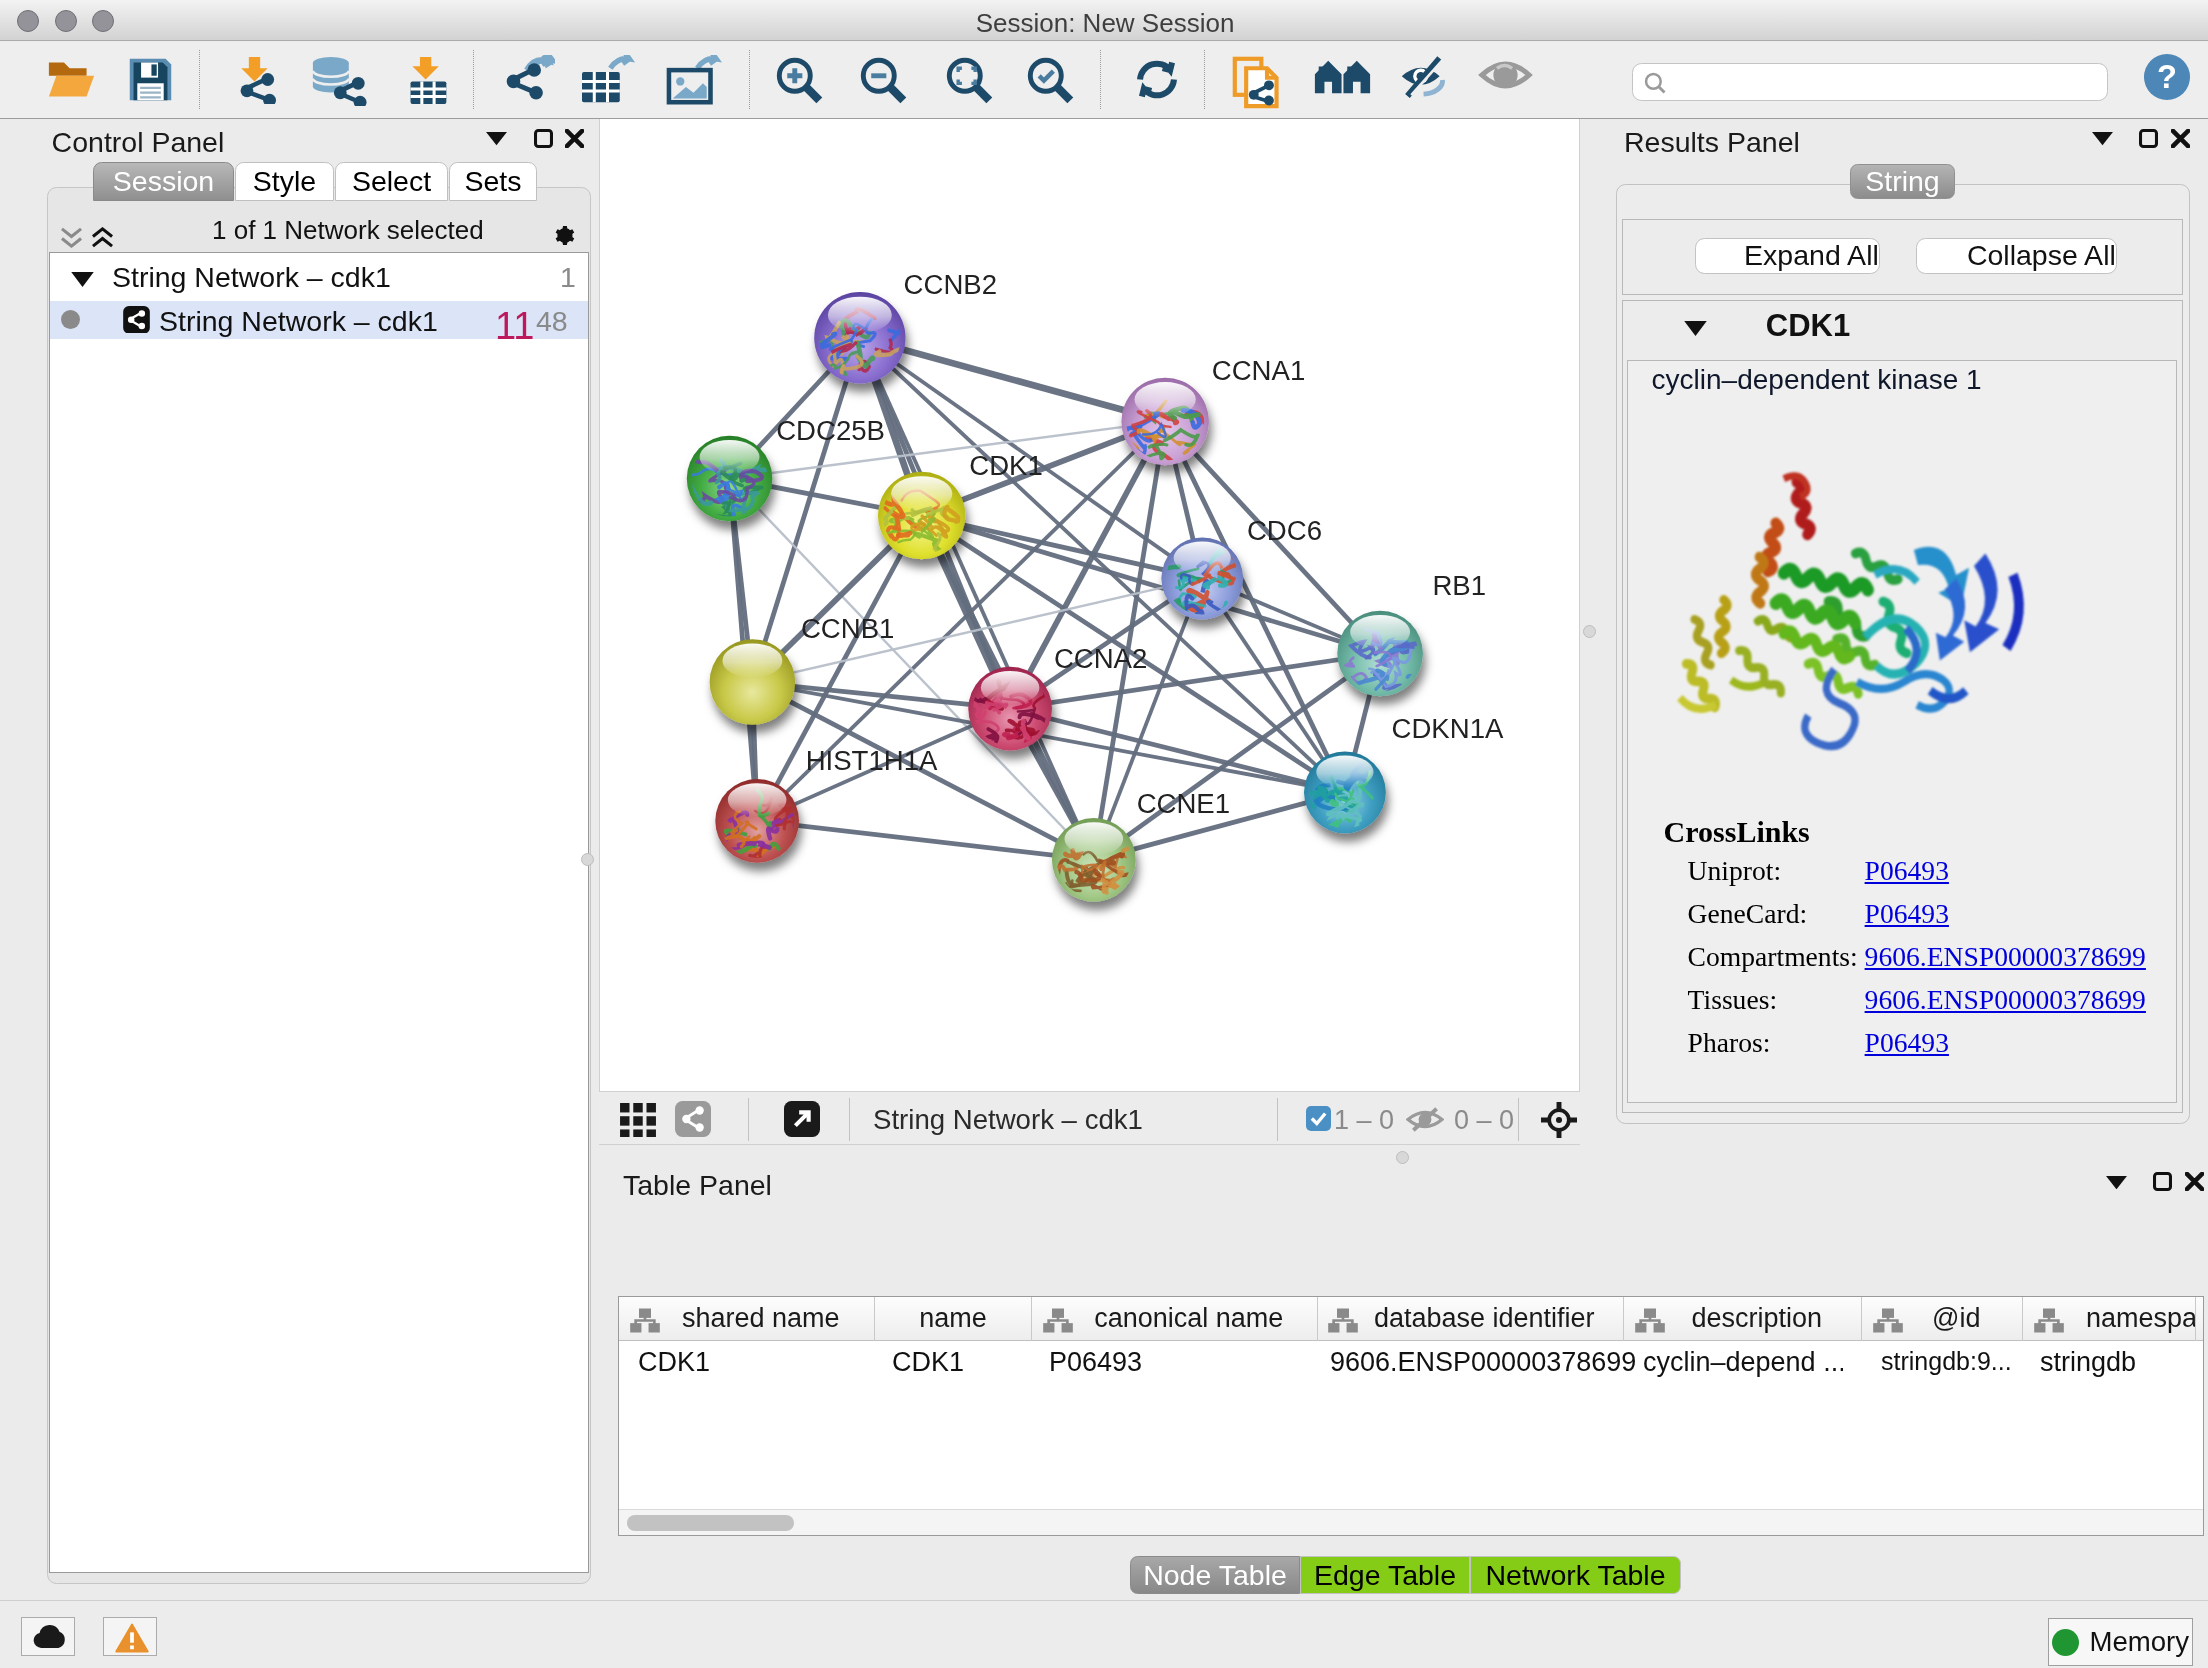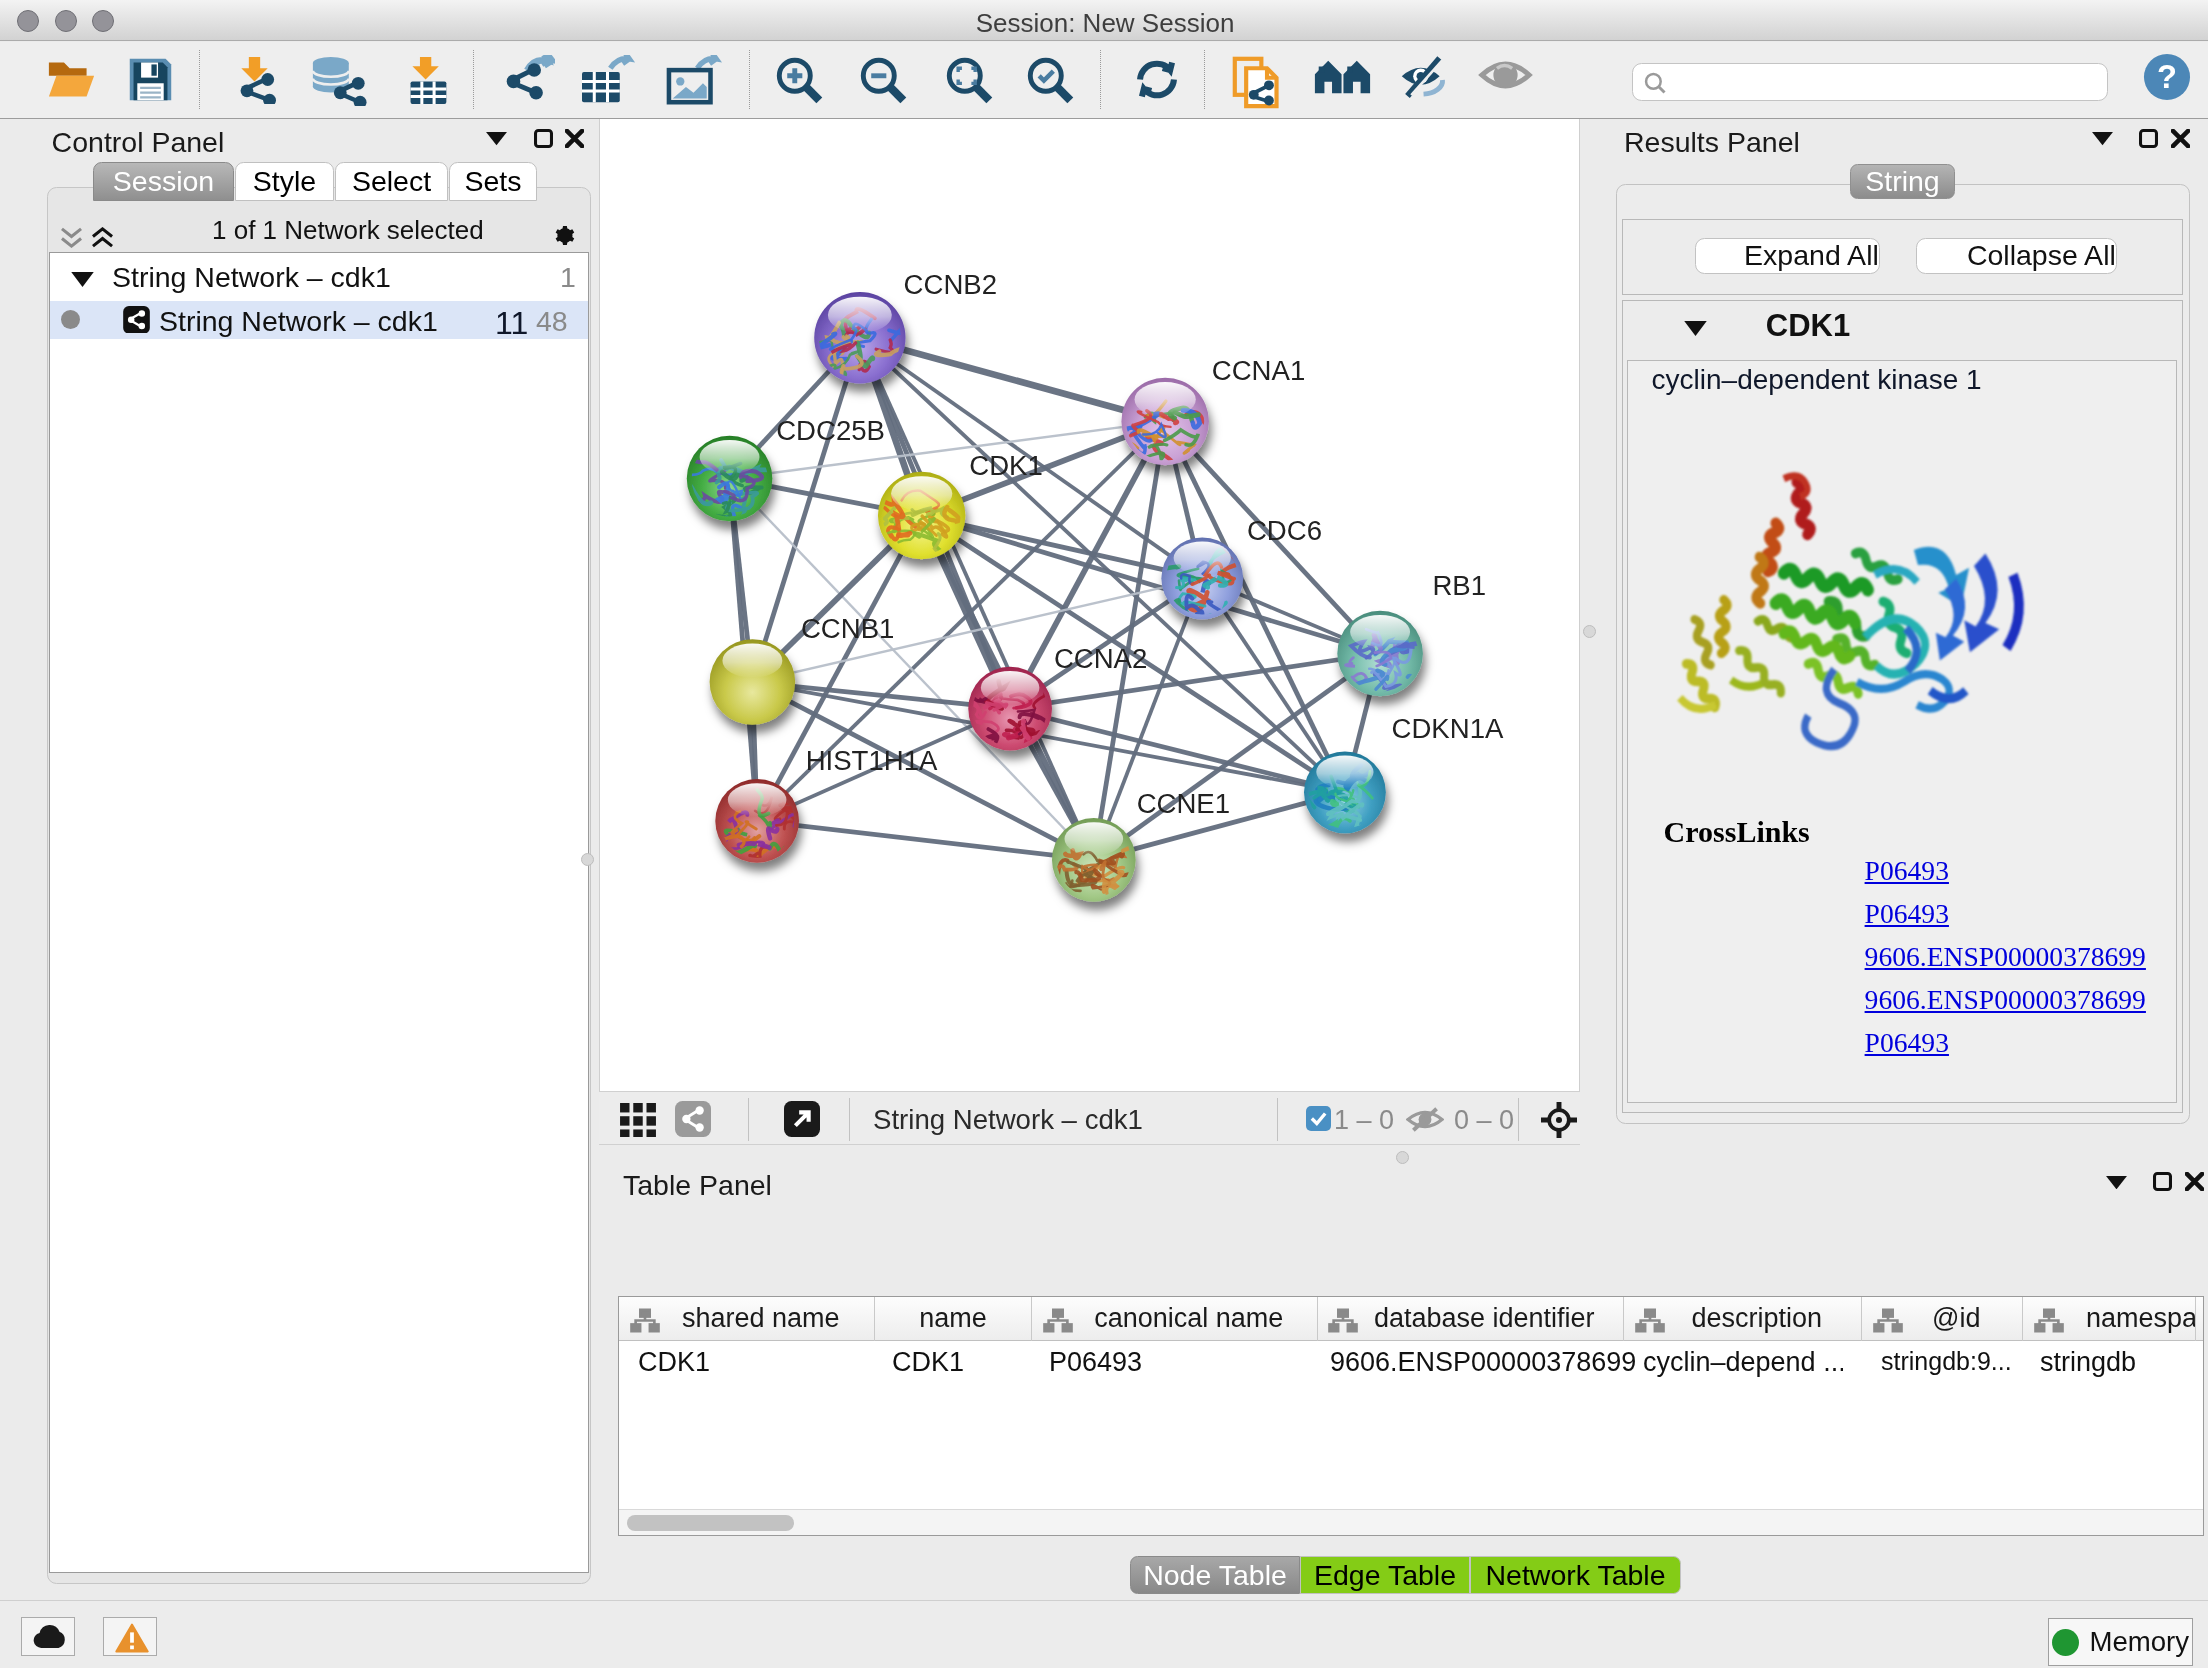--- a/index.html
+++ b/index.html
@@ -237,21 +237,21 @@
         <svg style="position:absolute;left:73px;top:4.8px" width="27" height="27.6" viewBox="0 0 14 14.5">
             <rect width="14" height="14.5" rx="3" fill="#111"></rect>
             <g fill="#fff">
               <circle cx="4.2" cy="7.2" r="1.7"></circle>
               <circle cx="9.8" cy="3.9" r="1.7"></circle>
               <circle cx="9.8" cy="10.5" r="1.7"></circle>
               <path d="M4.2 6.6 L9.8 3.4 M4.2 7.8 L9.8 11" stroke="#fff" stroke-width="1.2"></path>
             </g>
           </svg>
         <div style="position:absolute;left:109px;top:3.8px;font-size:28.5px;color:#111;">String Network – cdk1</div>
-        <div style="position:absolute;left:445px;top:3.8px;font-size:32px;color:#0f172a;">11</div>
+        <div style="position:absolute;left:445px;top:3.8px;font-size:38px;color:#be185d;">11</div>
         <div style="position:absolute;left:486px;top:3.8px;font-size:28.5px;color:#8a8a8a;">48</div>
       </div>
     </div>
   </div>
   <div class="tab tabsel" style="left:69px;width:141px;">Session</div>
   <div class="tab" style="left:211px;width:99px;">Style</div>
   <div class="tab" style="left:311px;width:113px;">Select</div>
   <div class="tab" style="left:425px;width:88px;">Sets</div>
 </div>
 
@@ -786,20 +786,21 @@
               <path d="M398,96 q30,42 0,78 l17,7 -36,26 -7,-36 14,7 q24,-30 -2,-68z" fill="#2a50cc"></path>
               <path d="M362,124 q24,34 -4,64 l14,7 -30,21 -5,-31 12,5 q20,-24 -1,-54z" fill="#2f6ad4"></path>
               <path d="M432,120 q18,44 -8,82" fill="none" stroke="#1a2ec0" stroke-width="12"></path>
               <path d="M300,180 q26,24 2,48" fill="none" stroke="#2a6ac8" stroke-width="10"></path>
               <path d="M212,226 q-22,28 6,38 q30,10 14,34 q-14,22 -42,10 q-22,-10 -10,-30" fill="none" stroke="#3a6ac8" stroke-width="9"></path>
               <path d="M240,240 q30,16 58,0 q26,-16 48,-2 q14,10 2,24 q-14,14 -34,4" fill="none" stroke="#2a86d0" stroke-width="9"></path>
               <path d="M330,250 q24,18 44,0" fill="none" stroke="#2456c8" stroke-width="10"></path>
             </g>
           </svg>
         <div class="serif" style="position:absolute;left:36px;top:454px;font-size:30px;font-weight:bold;color:#000;">CrossLinks</div>
+        <div class="serif" style="position:absolute;left:60px;top:488px;font-size:27.6px;color:#000;line-height:43px;">Uniprot:<br>GeneCard:<br>Compartments:<br>Tissues:<br>Pharos:</div>
         <div class="serif" style="position:absolute;left:237px;top:488px;font-size:27.6px;line-height:43px;"><span class="link">P06493</span><br><span class="link">P06493</span><br><span class="link">9606.ENSP00000378699</span><br><span class="link">9606.ENSP00000378699</span><br><span class="link">P06493</span></div>
       </div>
     </div>
   </div>
   <div id="stringtab">String</div>
 </div>
 
 <div id="tpanel" class="abs">
   <div class="paneltitle" style="position:absolute;left:24px;top:12.4px;">Table Panel</div>
   <svg style="position:absolute;left:1507px;top:19px" width="21" height="13.3" viewBox="0 0 11 7">

